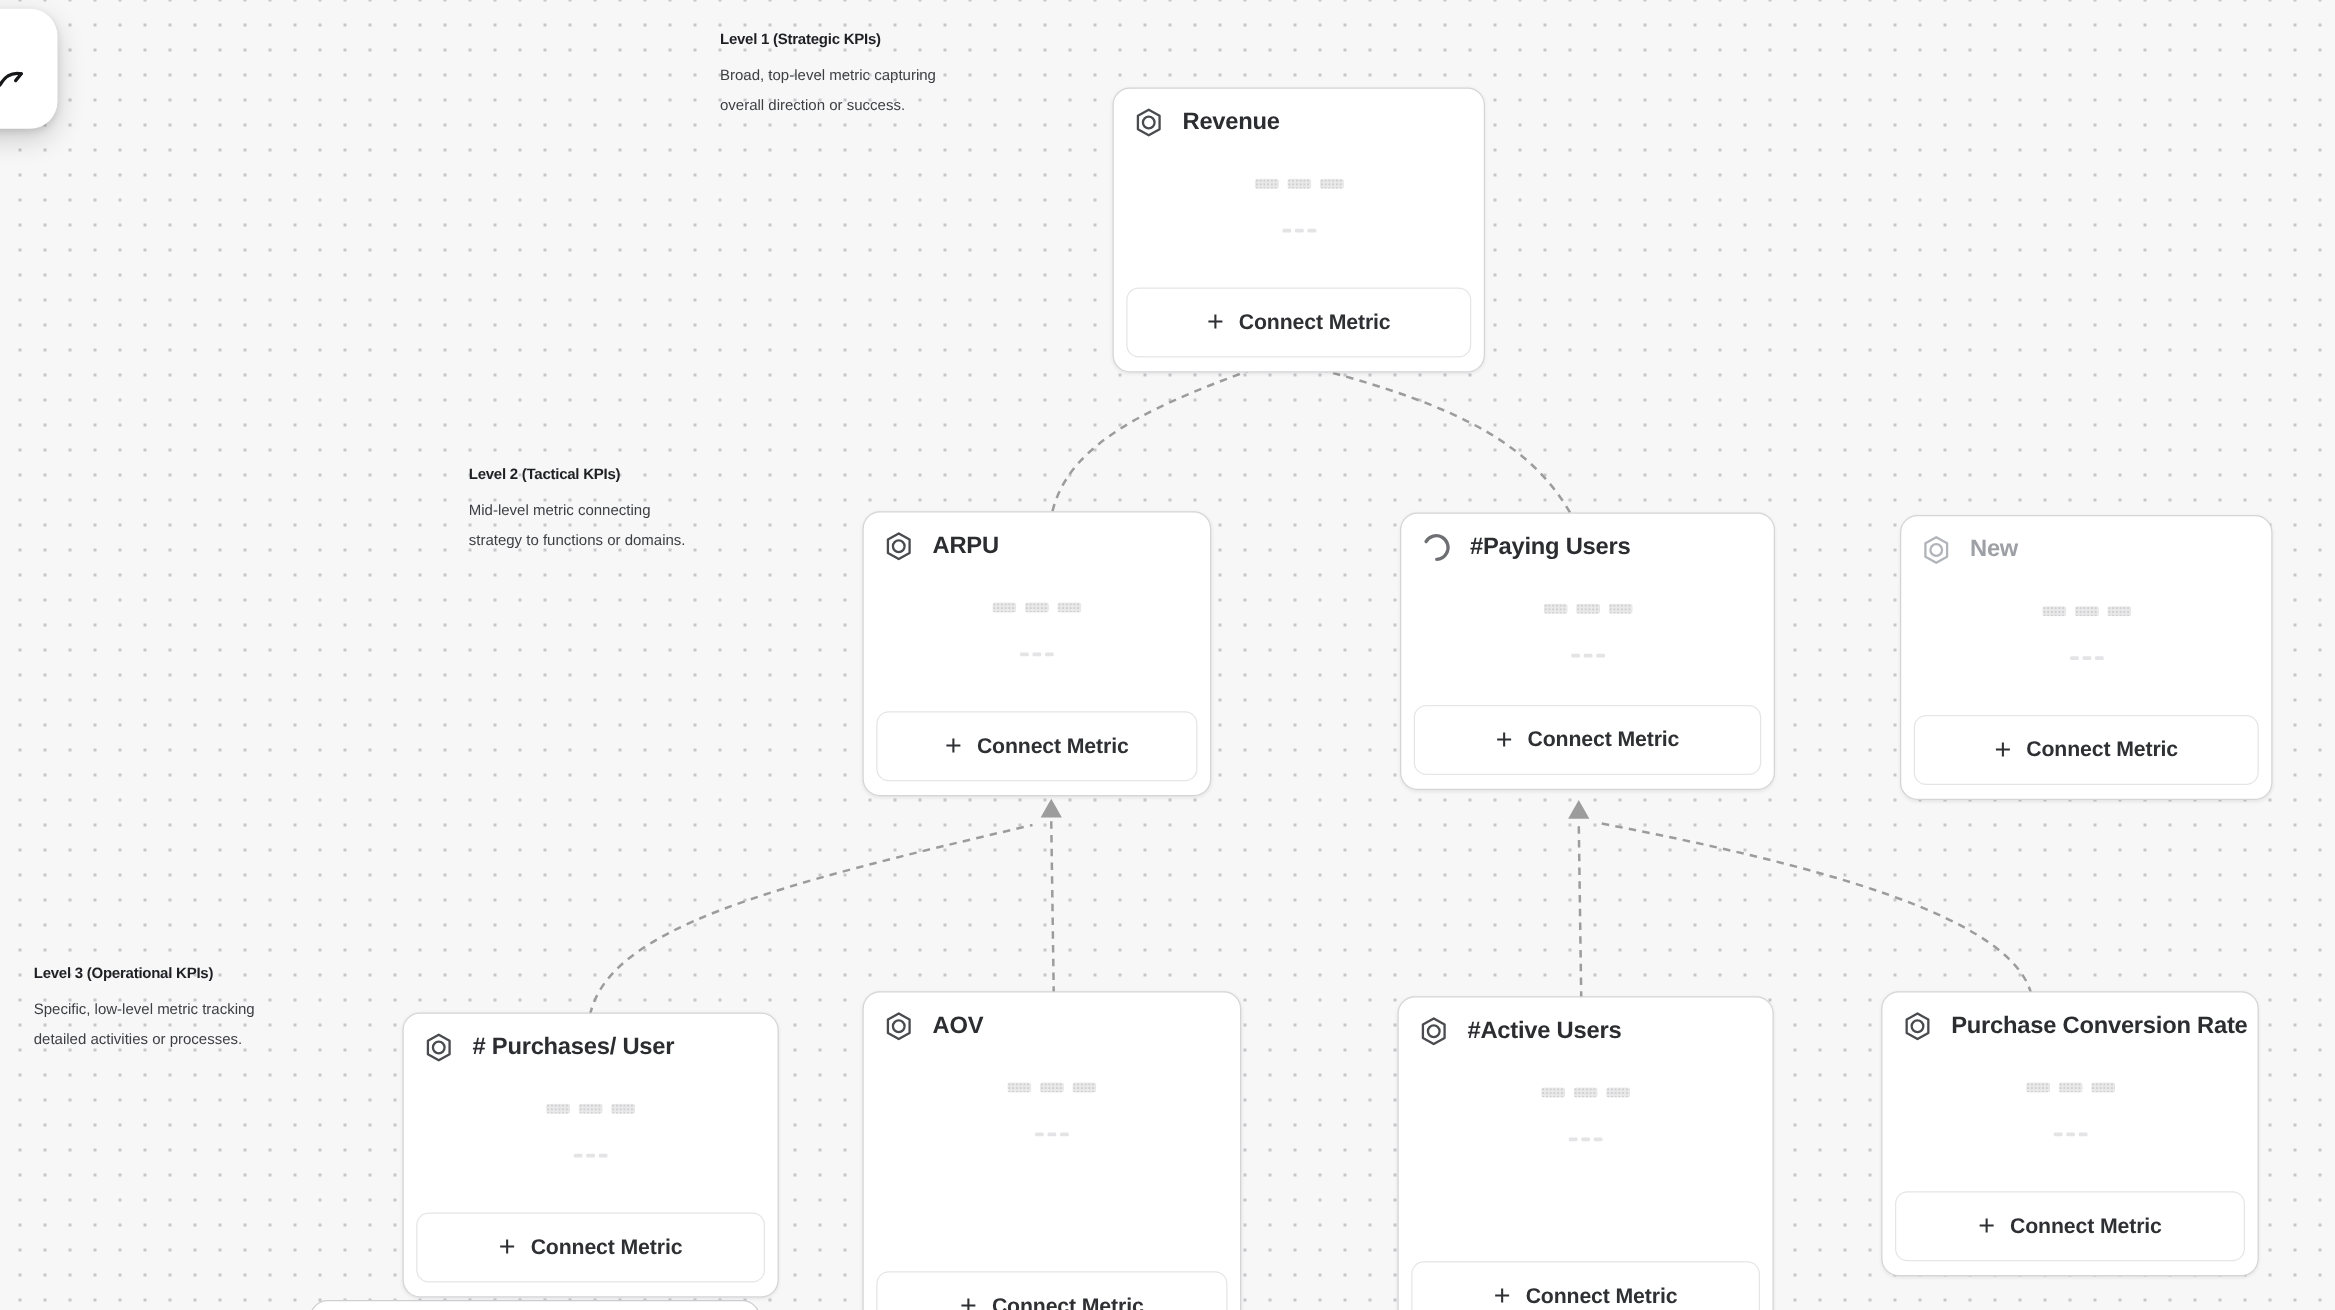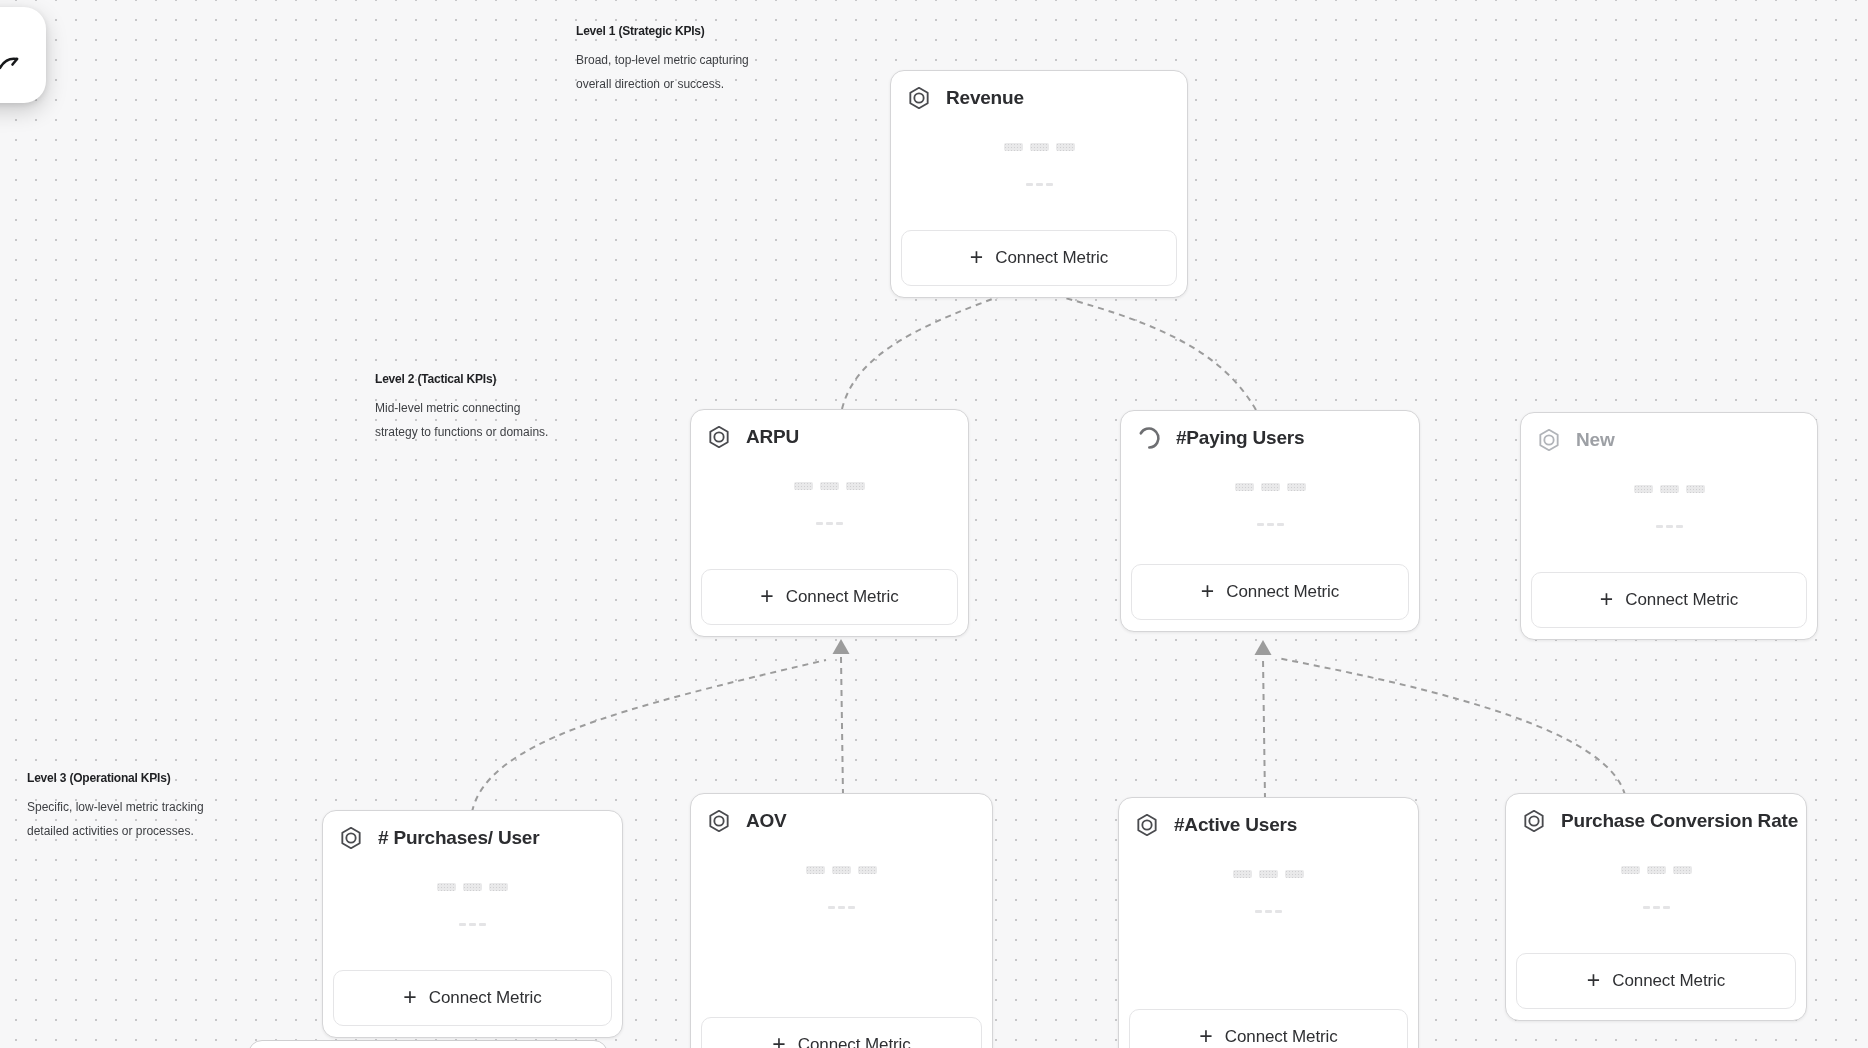--- a/index.html
+++ b/index.html
@@ -42,21 +42,21 @@
   .sk-row2{position:absolute;left:0;right:0;top:112px;display:flex;justify-content:center;gap:3px;}
   .sk-row2 span{width:7px;height:3px;border-radius:1px;background:#e4e4e6;}
 
   .connect-btn{
     position:absolute;left:10px;right:10px;bottom:11px;height:56px;
     background:#fff;border:1px solid #e5e5e7;border-radius:10px;
     display:flex;align-items:center;justify-content:center;gap:12px;
     font-family:"Liberation Sans",sans-serif;cursor:pointer;padding:0;
   }
   .connect-btn .plus{font-size:23px;font-weight:400;color:#2f3033;line-height:1;margin-top:-2px;}
-  .connect-btn .btn-label{font-size:17px;font-weight:400;color:#2f3033;letter-spacing:-.1px;}
+  .connect-btn .btn-label{font-size:17px;font-weight:700;color:#2f3033;letter-spacing:-.1px;}
 
   #partial-card{
     position:absolute;z-index:3;background:#fff;border:1px solid #cfcfd1;
     border-radius:14px;box-sizing:border-box;
   }
   #tool-widget{
     position:absolute;z-index:5;background:#ffffff;border-radius:22px;
     box-shadow:0 8px 22px rgba(0,0,0,.18), 0 2px 6px rgba(0,0,0,.10);
   }
   #tool-widget svg{position:absolute;}

